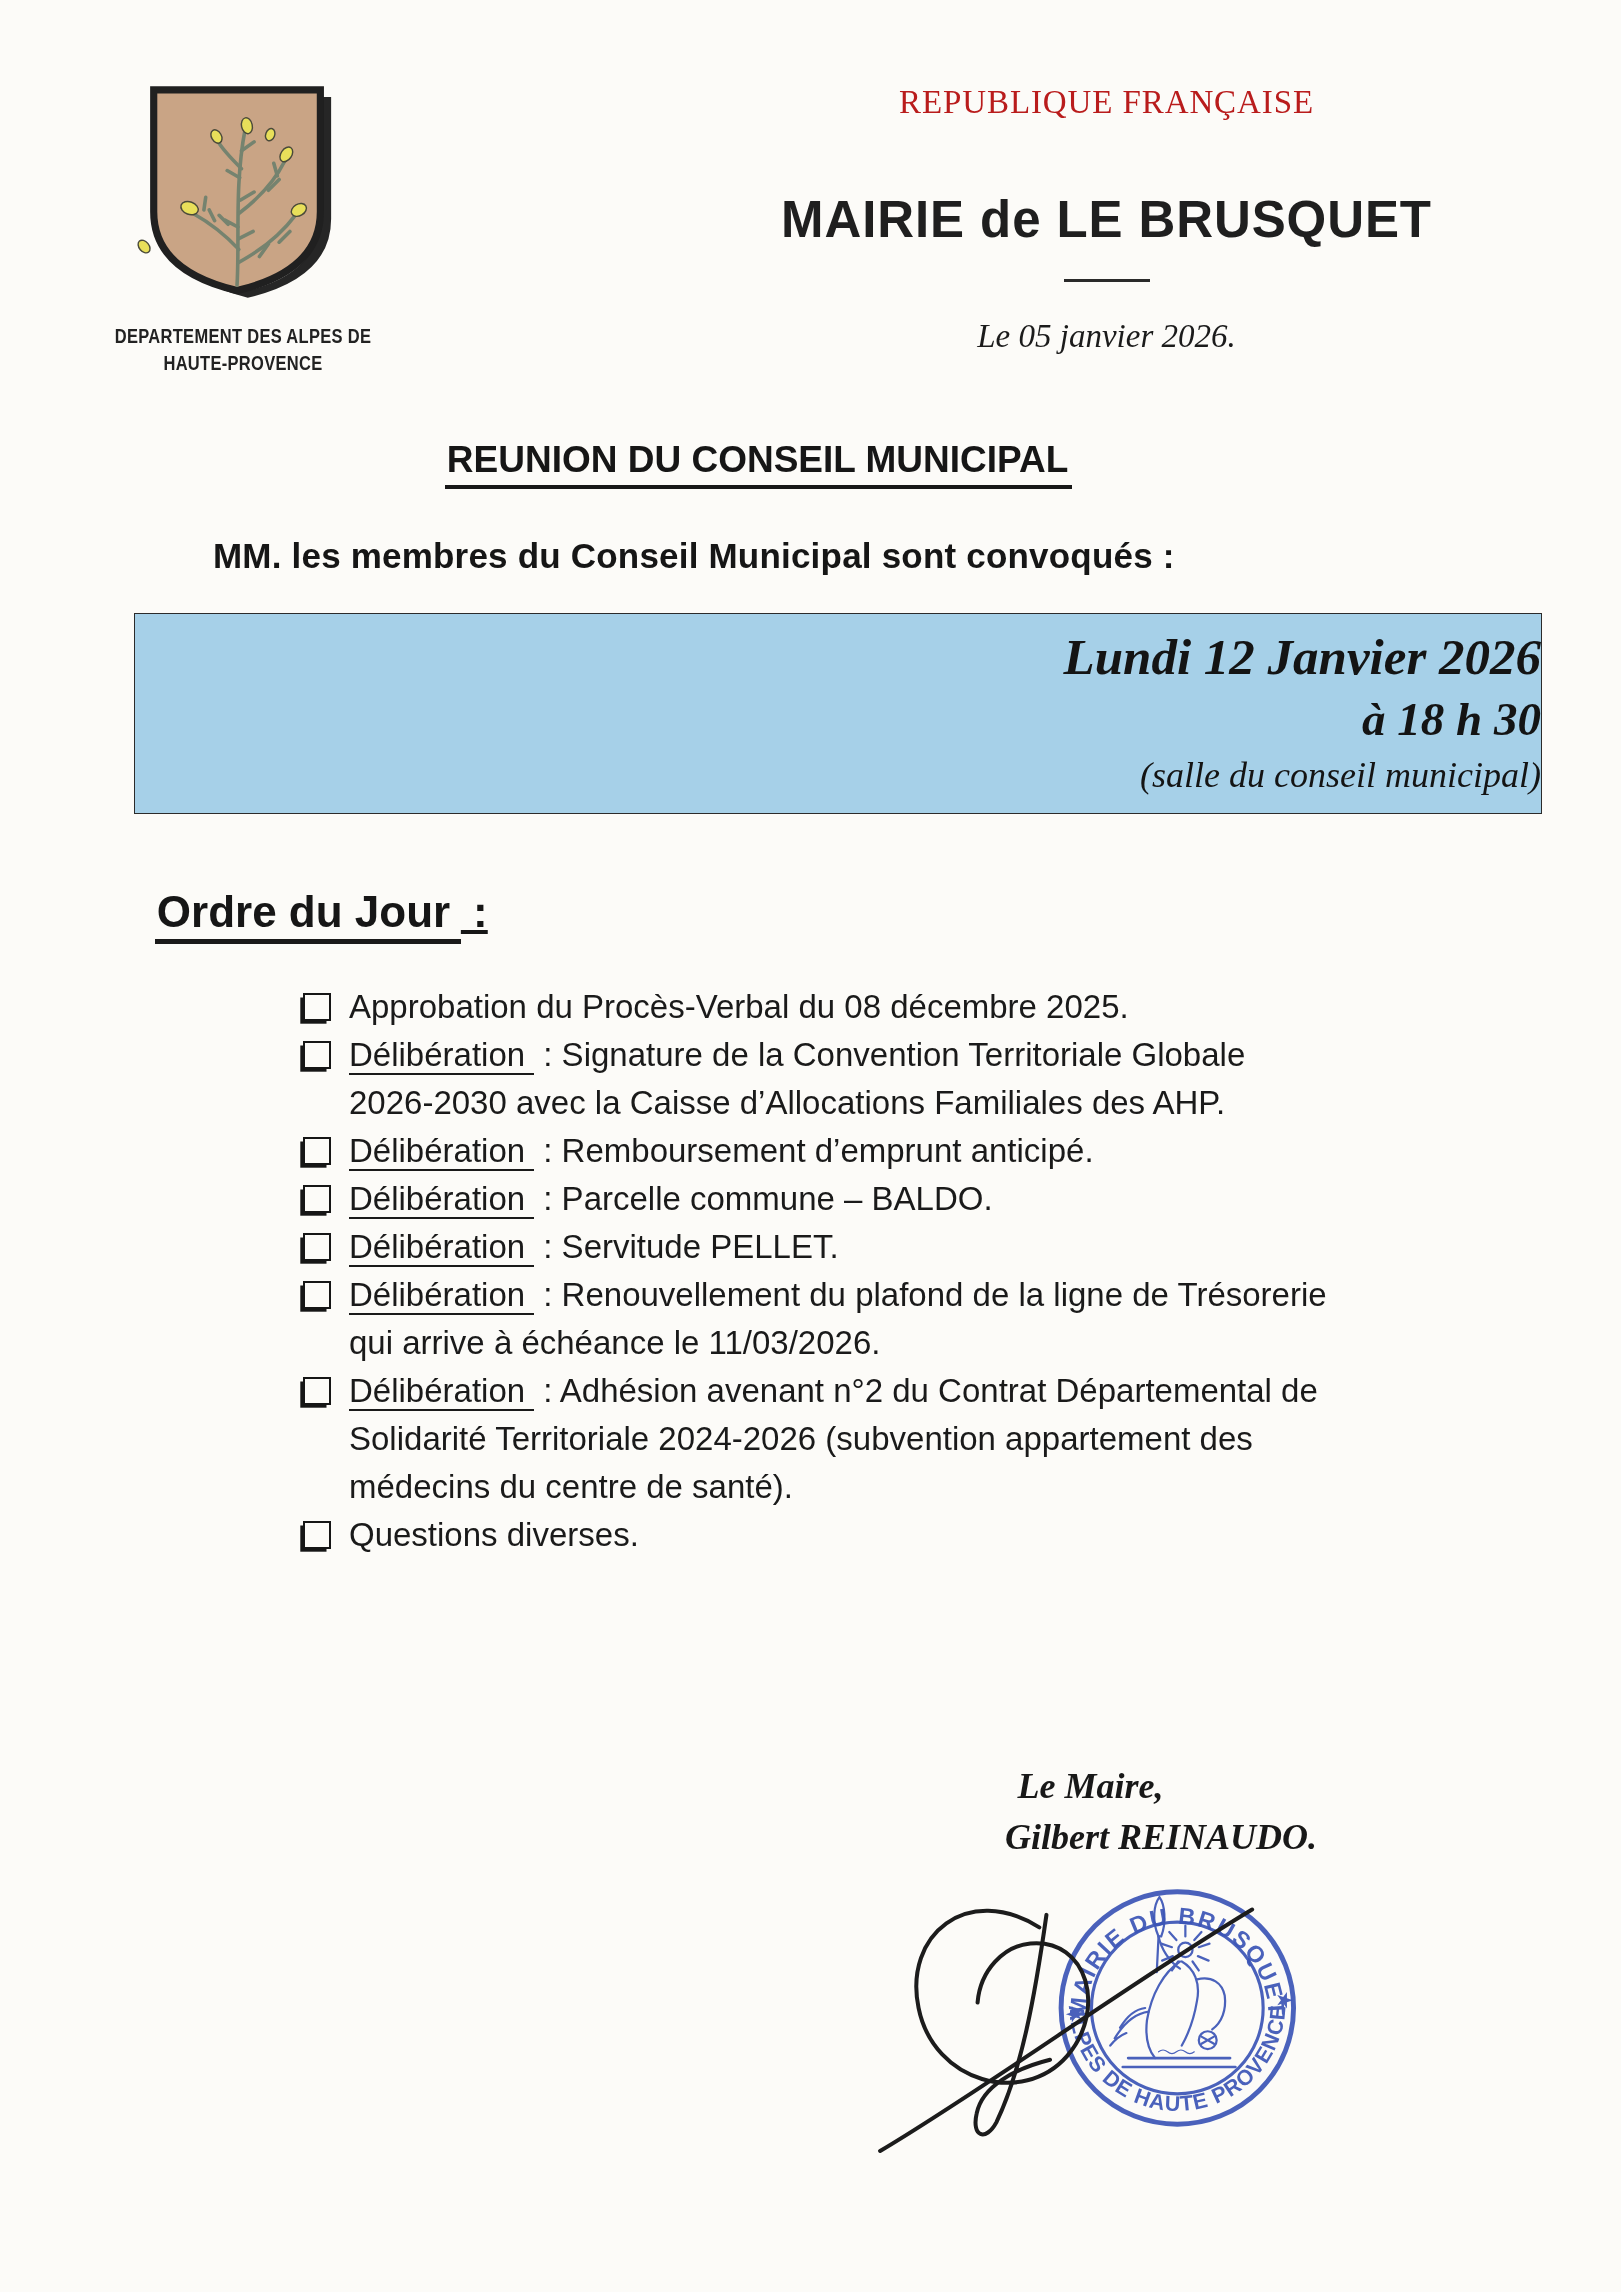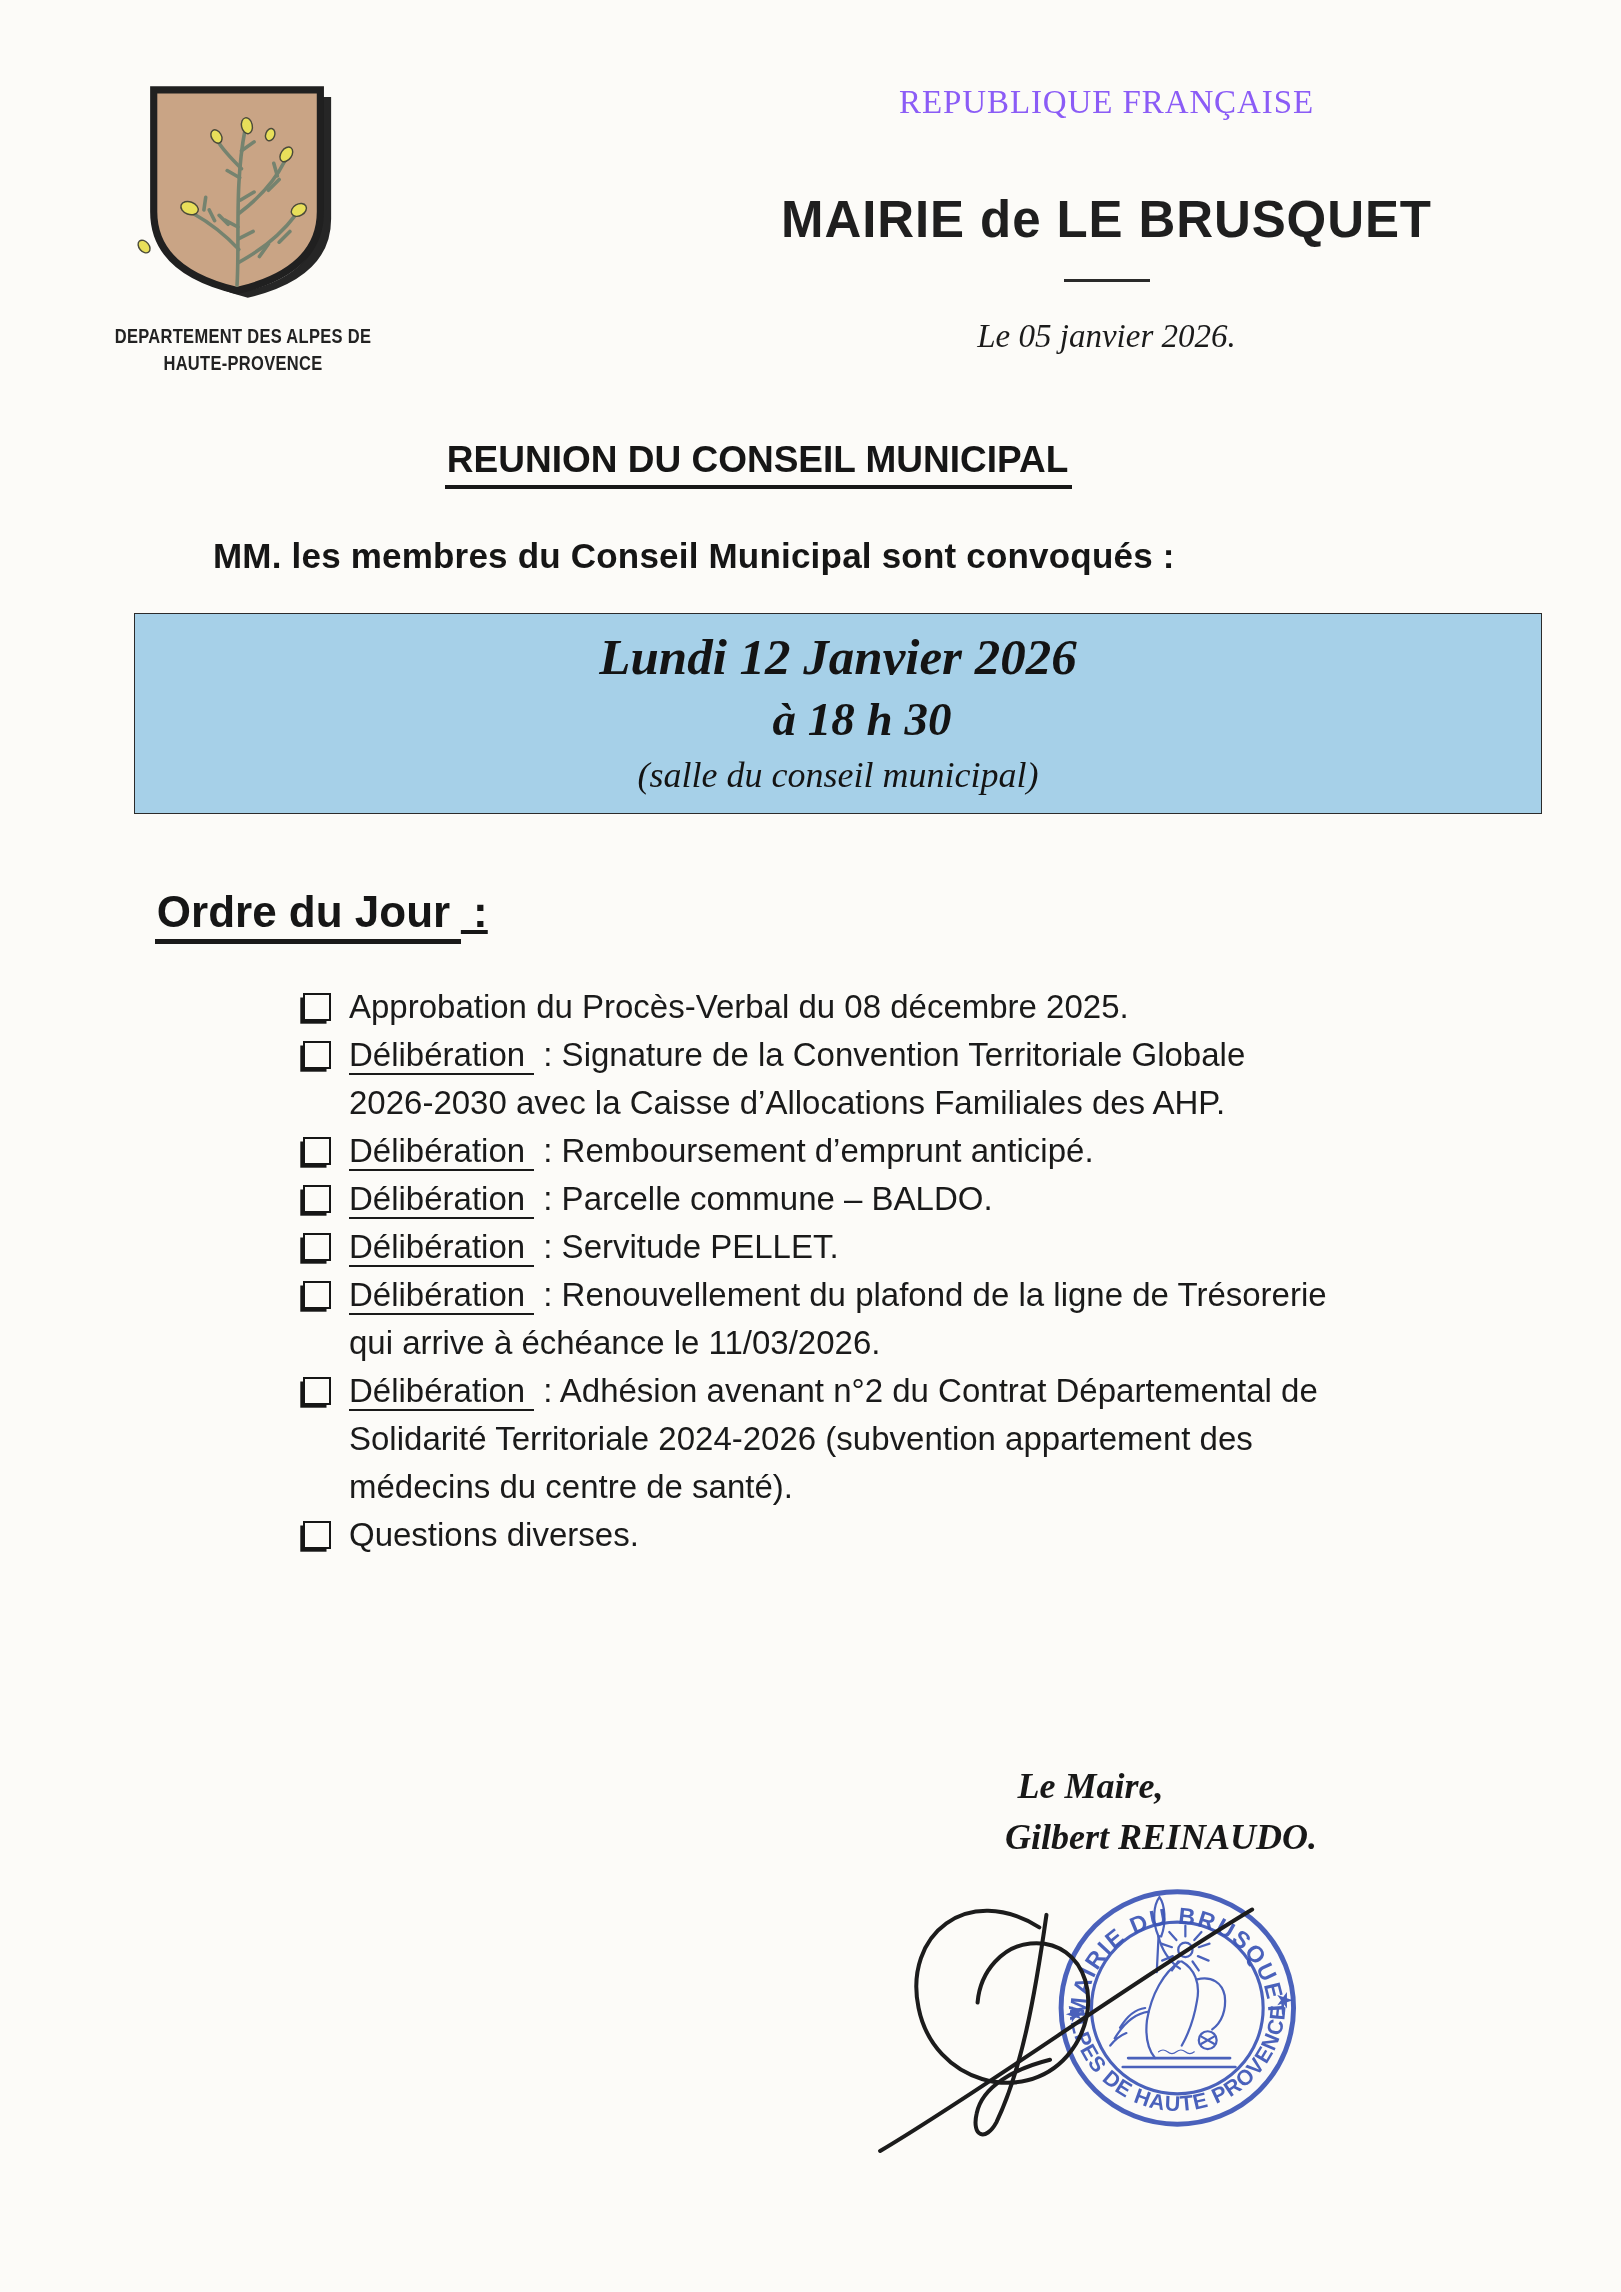--- a/index.html
+++ b/index.html
@@ -10,32 +10,32 @@
   }
   
   .crest{position:absolute; left:134px; top:79px; width:224px; height:235px;}
   .dept{
     position:absolute; left:82px; top:322px; width:322px;
     text-align:center; font-weight:bold; font-size:20.6px; line-height:27px;
     letter-spacing:0.4px; transform:scaleX(.8); transform-origin:center top; color:#222;
   }
   
   .right-head{position:absolute; left:681px; top:84px; width:851px; text-align:center;}
-  .republique{font-family:"Liberation Serif", serif; font-size:33px; letter-spacing:0.9px; color:#8b5cf6;}
+  .republique{font-family:"Liberation Serif", serif; font-size:33px; letter-spacing:0.9px; color:#b91c1c;}
   .mairie{margin-top:69px; font-size:51px; font-weight:bold; letter-spacing:0.9px; color:#1f1f1f;}
   .head-rule{width:86px; height:2.7px; background:#2a2a2a; margin:30px auto 0;}
   .date-line{margin-top:36px; font-family:"Liberation Serif", serif; font-style:italic; font-size:33px; color:#1b1b1b;}
   
   .reunion{position:absolute; left:445px; top:439px; font-size:37px; font-weight:bold;}
   .reunion .u{display:inline-block; border-bottom:4.5px solid #181818; padding:0 3.6px 3.6px 1.8px;}
   .convocation{position:absolute; left:213px; top:536px; font-size:35px; font-weight:bold; letter-spacing:0.2px;}
   
   .schedule{
     position:absolute; left:134px; top:613px; width:1406px; height:199px;
-    background:#a6d0e8; border:1.8px solid #2b2b2b; text-align:center;
+    background:#a6d0e8; border:1.8px solid #2b2b2b; text-align:right;
     font-family:"Liberation Serif", serif; font-style:italic; color:#141414;
   }
   .schedule .l1{margin-top:10.7px; font-size:51px; font-weight:600; line-height:64px;}
   .schedule .l2{font-size:47px; font-weight:600; line-height:61px;margin-left:48px;}
   .schedule .l3{font-size:36px; line-height:50px;}
   
   .ordre{position:absolute; left:155px; top:887px; font-size:44px; font-weight:bold;text-decoration:underline;}
   .ordre .u{display:inline-block; border-bottom:5.4px solid #1a1a1a; padding:0 10.7px 1.8px 1.8px;}
   .agenda{position:absolute; left:303px; top:983px; width:1218px; list-style:none; margin:0; padding:0;}
   .agenda li{display:flex; align-items:flex-start; font-size:33px; line-height:48px; color:#1a1a1a;}

